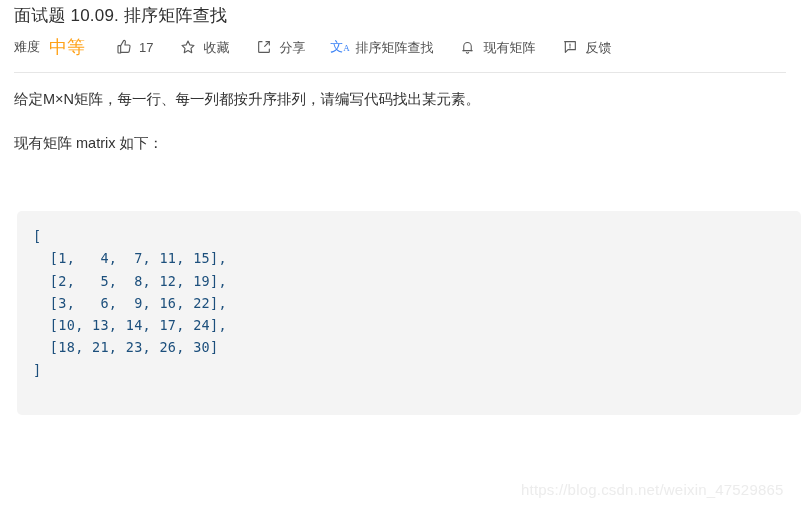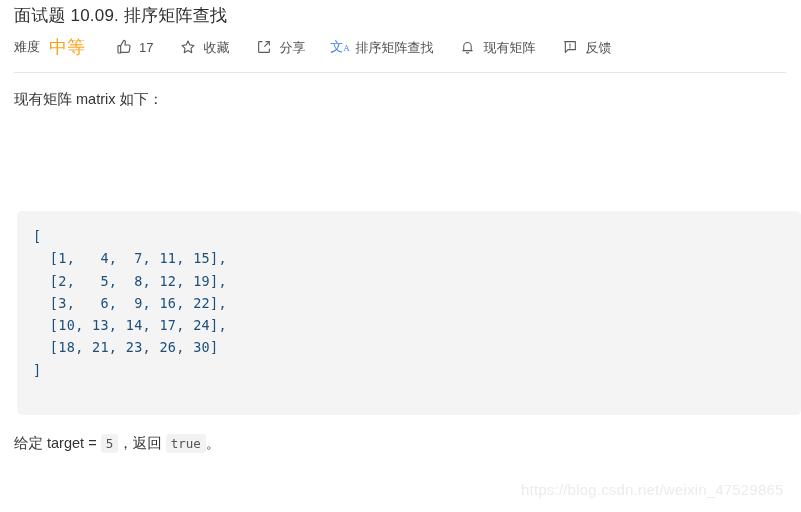--- a/index.html
+++ b/index.html
@@ -240,34 +240,32 @@
         </svg>
       </span>
       <span class="txt">反馈</span>
     </div>
 
   </div>
 
   <div class="divider"></div>
 
   <div class="content">
+    <p class="para">给定M×N矩阵，每一行、每一列都按升序排列，请编写代码找出某元素。</p>
     <p class="para tight">现有矩阵 matrix 如下：</p>
   </div>
 
   <div class="codeblock">
     <pre>[
   [1,   4,  7, 11, 15],
   [2,   5,  8, 12, 19],
   [3,   6,  9, 16, 22],
   [10, 13, 14, 17, 24],
   [18, 21, 23, 26, 30]
 ]</pre>
   </div>
 
   <div class="bottom">
-    <p class="para">
-      <span>给定 target = </span><code class="inline">5</code><span>，返回 </span><code class="inline">true</code><span>。</span>
-    </p>
   </div>
 
   <div class="watermark">https://blog.csdn.net/weixin_47529865</div>
 
 </div>
 
 </body></html>

